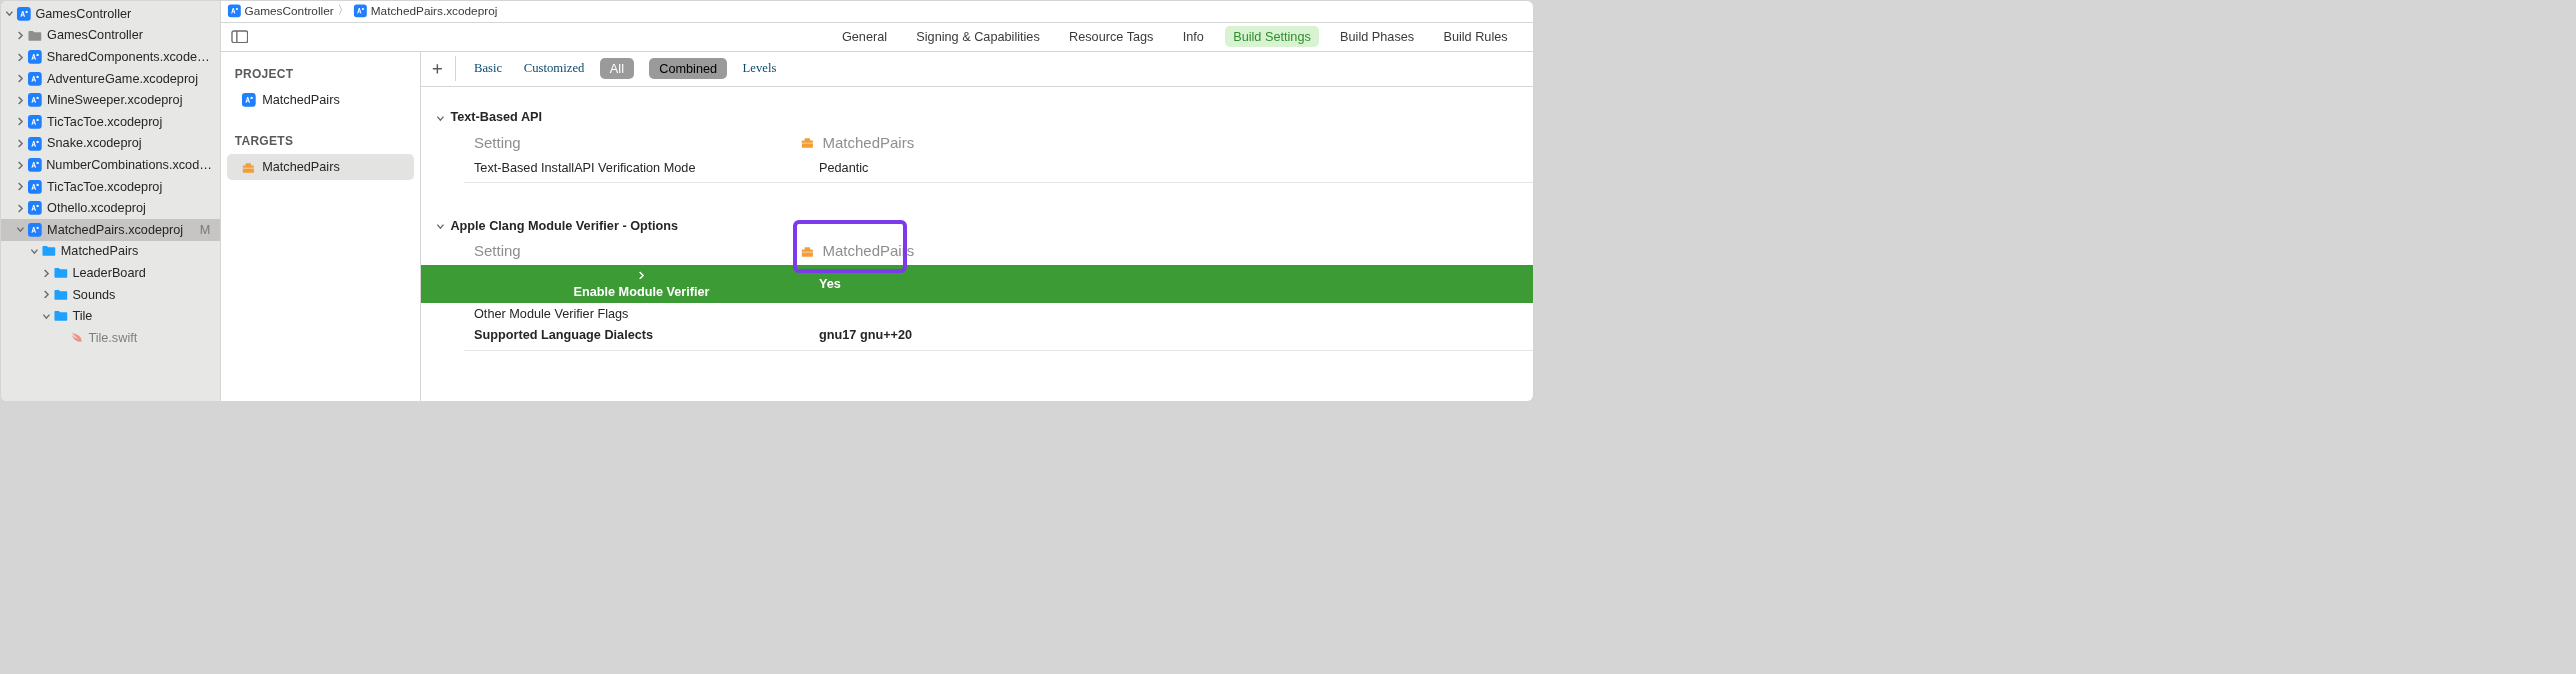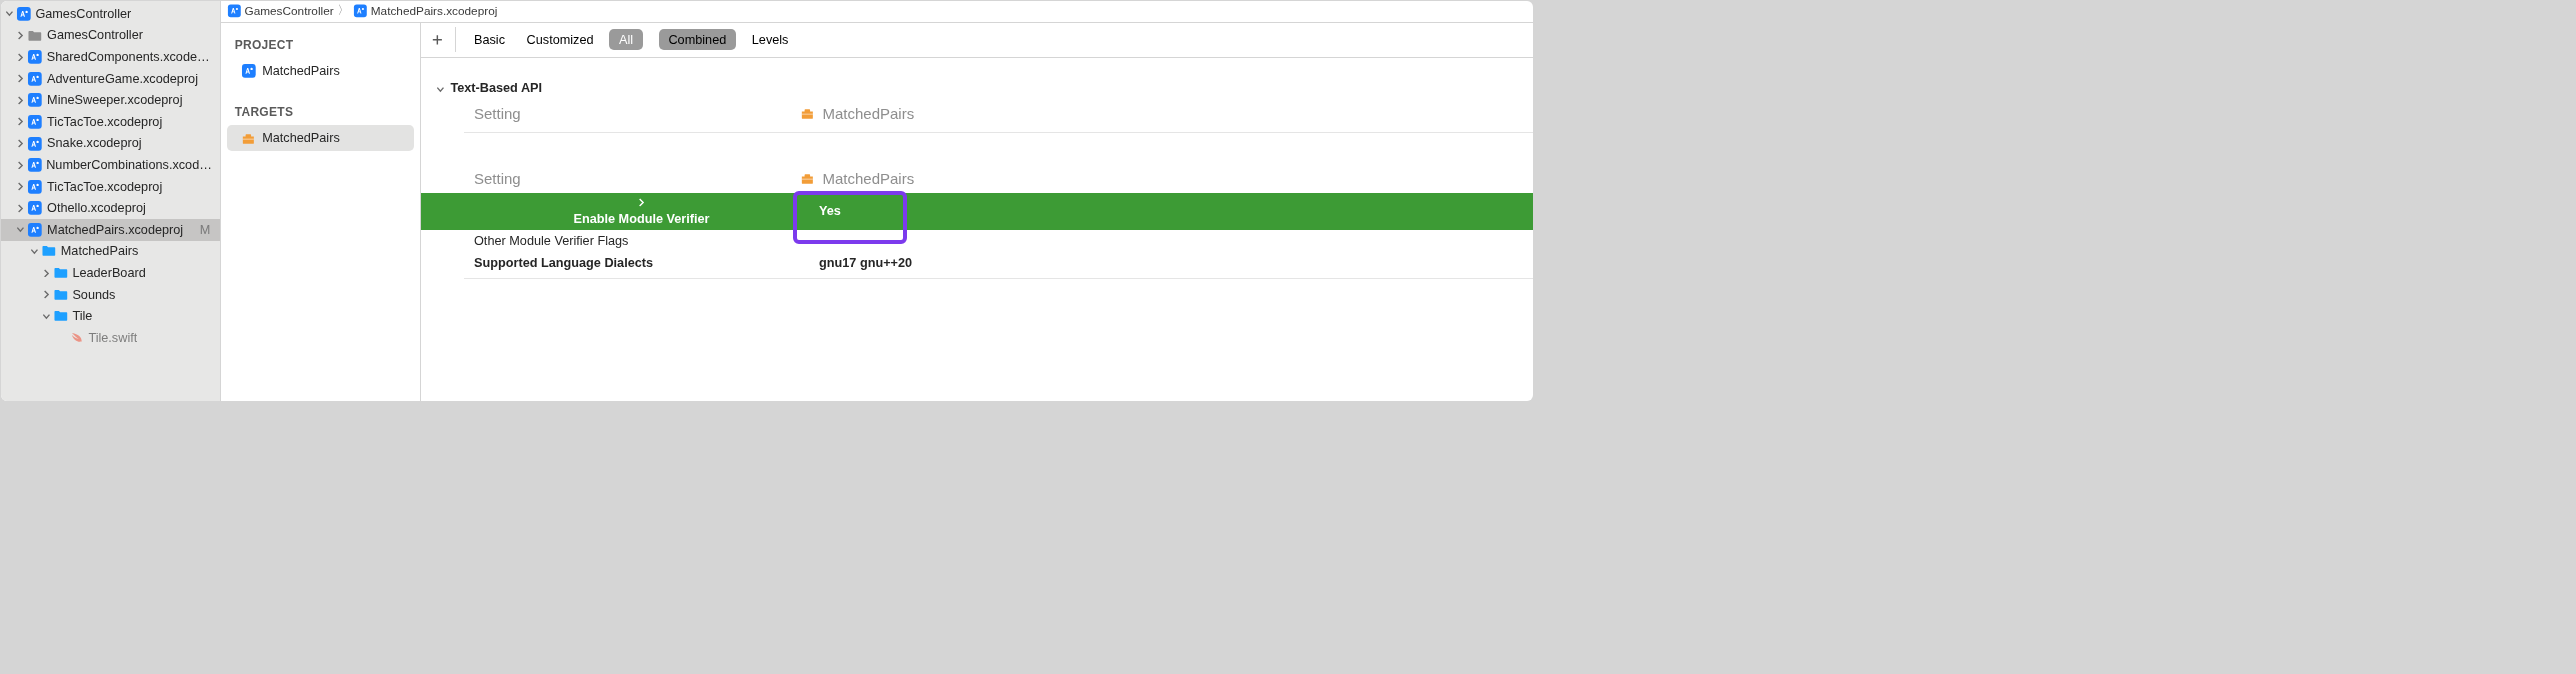--- a/index.html
+++ b/index.html
@@ -142,21 +142,21 @@
   .plus-btn { width:25.5px; height:25.5px; display:flex; align-items:center; justify-content:center; color:#5a5a5a; border-right:1px solid var(--border); padding-right:11.8px; margin-right:5.9px;}
   .seg { display:flex; gap:9.8px; align-items:center;}
   .seg-btn {
     padding: 3.9px 9.8px;
     border-radius: 4.9px;
     color: #3a3a3a;
     font-size: 12.7px;
   }
   .seg-btn.pill { background:#9a9a9a; color:#fff; }
   .seg-btn.pill2 { background:#9a9a9a; color:#000000; }
-  .seg-plain { padding:3.9px 5.9px; color:#000000; }
+  .seg-plain { padding:3.9px 5.9px; color:#0c4a6e;font-family:Liberation Serif, serif; }
 
   .settings-body { flex:1; overflow:auto; padding-top: 19.6px; position:relative;}
   .section-heading {
     display:flex; align-items:flex-end;
     font-weight:600;
     padding: 3.9px 13.7px;
   }
   .section-heading .disclosure { color:#6b6b6b; margin-right:3.9px;}
   .col-header {
     display:flex; align-items:center;
@@ -476,20 +476,36 @@
       <span>GamesController</span>
       <span class="crumb-sep">〉</span>
       <span class="icon">
           <svg viewBox="0 0 15 16" width="14.7" height="15.7">
             <use href="#i-proj"></use>
           </svg>
         </span>
       <span>MatchedPairs.xcodeproj</span>
     </div>
 
+    <div class="tabs-bar">
+      <div class="panel-toggle">
+          <svg width="17.6" height="13.7" viewBox="0 0 18 14">
+            <use href="#i-panel"></use>
+          </svg>
+        </div>
+      <div class="tabs">
+        <div class="tab">General</div>
+        <div class="tab">Signing &amp; Capabilities</div>
+        <div class="tab">Resource Tags</div>
+        <div class="tab">Info</div>
+        <div class="tab active">Build Settings</div>
+        <div class="tab">Build Phases</div>
+        <div class="tab">Build Rules</div>
+      </div>
+    </div>
 
     <div class="content">
       <div class="pt-list">
         <div class="pt-heading">PROJECT</div>
         <div class="pt-item">
           <span class="icon">
               <svg viewBox="0 0 16 16" width="15.7" height="15.7">
                 <use href="#i-proj"></use>
               </svg>
             </span>
@@ -540,24 +556,36 @@
             <span class="c1">Setting</span>
             <span class="c2">
               <span class="icon toolbox-icon">
                   <svg viewBox="0 0 15 15" width="14.7" height="14.7">
                     <use href="#i-toolbox"></use>
                   </svg>
                 </span>
               <span>MatchedPairs</span>
             </span>
           </div>
+          <div class="setting-row">
+            <span class="c1">Text-Based InstallAPI Verification Mode</span>
+            <span class="c2">Pedantic</span>
+          </div>
           <div class="divider"></div>
 
           <div class="section-gap"></div>
 
+          <div class="section-heading">
+            <span class="disclosure">
+                <svg viewBox="0 0 9 9" width="8.8" height="8.8">
+                  <use href="#i-chevron-down"></use>
+                </svg>
+              </span>
+            <span>Apple Clang Module Verifier - Options</span>
+          </div>
           <div class="col-header" style="position:relative;">
             <span class="c1">Setting</span>
             <span class="c2">
               <span class="icon toolbox-icon">
                   <svg viewBox="0 0 15 15" width="14.7" height="14.7">
                     <use href="#i-toolbox"></use>
                   </svg>
                 </span>
               <span>MatchedPairs</span>
             </span>

